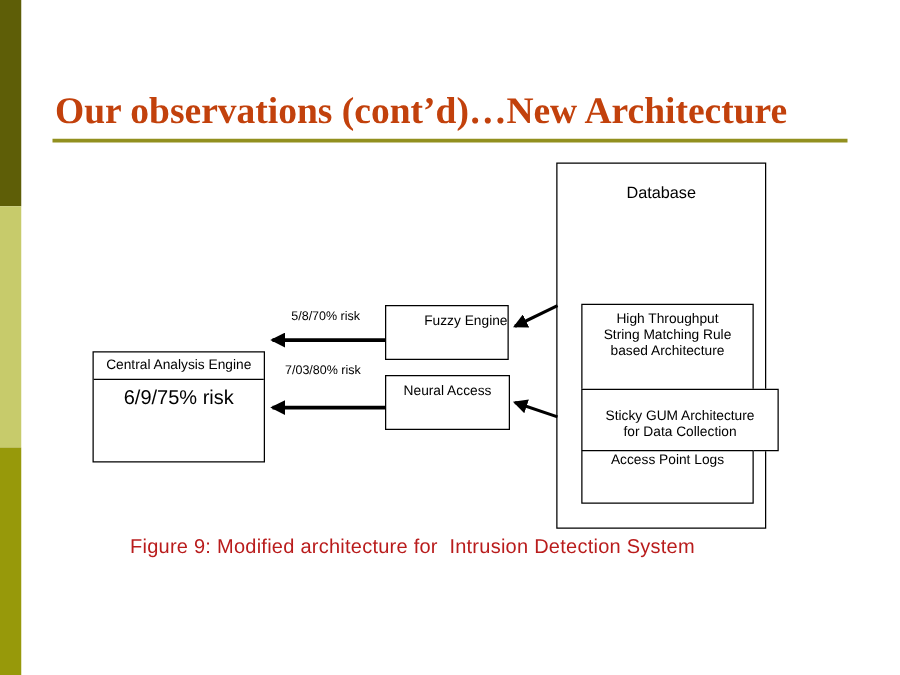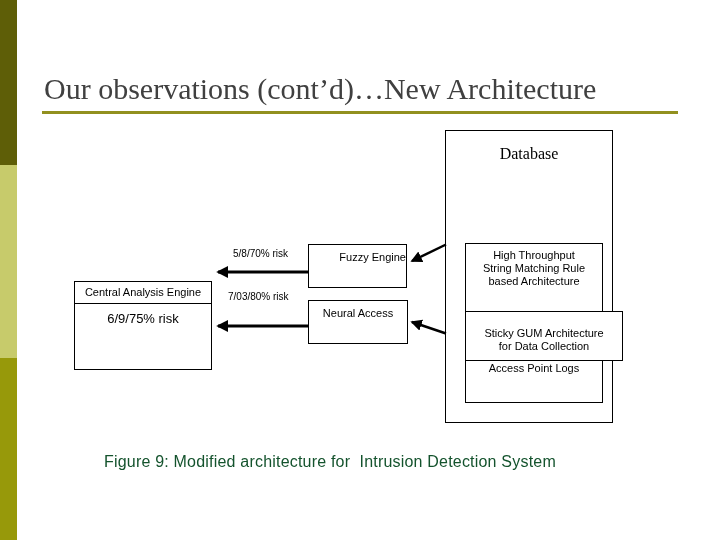--- a/index.html
+++ b/index.html
@@ -22,24 +22,24 @@
   .side-seg.middle { top: 165px; height: 193px; background: #c7cb6b; }
   .side-seg.bottom { top: 358px; height: 182px; background: #97990a; }
 
   
   .title {
     position: absolute;
     left: 44px;
     top: 71px;
     margin: 0;
     font-family: "Liberation Serif", serif;
-    font-weight: normal;
+    font-weight: bold;
     font-size: 30px;
     line-height: 36px;
-    color: #404040;
+    color: #c2410c;
     white-space: nowrap;
   }
   .title-underline {
     position: absolute;
     left: 42px;
     top: 111px;
     width: 636px;
     height: 3px;
     background: #92901f;
   }
@@ -50,33 +50,33 @@
     box-sizing: border-box;
     border: 1px solid #000000;
     background: #ffffff;
     text-align: center;
     font-size: 11px;
     line-height: 13px;
   }
   .multiline { white-space: pre-line; }
 
   .db-box      { left: 445px; top: 130px; width: 168px; height: 293px; }
-  .db-label    { padding-top: 16px; font-size: 16px; font-family: Liberation Serif, serif; }
+  .db-label    { padding-top: 16px; font-size: 13px; }
   .ht-box      { left: 465px; top: 200px; width: 138px; height: 77px; padding-top: 5px; margin-top: 43px; }
   .sticky-box  { left: 465px; top: 311px; width: 158px; height: 50px; padding-top: 15px; }
   .access-box  { left: 465px; top: 360px; width: 138px; height: 43px; padding-top: 1px; }
 
   .central-box { left: 74px;  top: 244px; width: 138px; height: 89px; text-align: center; margin-top: 37px; }
   .central-header {
     height: 21px;
     line-height: 20px;
     border-bottom: 1px solid #000000;
     font-size: 11px;
   }
-  .central-risk { margin-top: 8px; font-size: 13px; }
+  .central-risk { margin-top: 8px; font-size: 16px; }
 
   .fuzzy-box   { left: 308px; top: 244px; width: 99px;  height: 44px; padding-top: 6px; text-align: right; }
   .neural-box  { left: 308px; top: 300px; width: 100px; height: 44px; padding-top: 6px; }
 
   .risk-label {
     position: absolute;
     font-size: 10px;
     line-height: 12px;
     white-space: nowrap;
   }
@@ -88,25 +88,25 @@
     position: absolute;
     left: 0; top: 0;
     width: 720px; height: 540px;
     pointer-events: none;
   }
 
   
   .caption {
     position: absolute;
     left: 104px;
-    top: 452px;
+    top: 428px;
     font-size: 16px;
     line-height: 20px;
     letter-spacing: 0.2px;
-    color: #14532d;
+    color: #b91c1c;
     white-space: pre;
   }
 </style>
 </head>
 <body>
 
 <div class="slide">
 
   <div class="side-seg top"></div>
   <div class="side-seg middle"></div>

